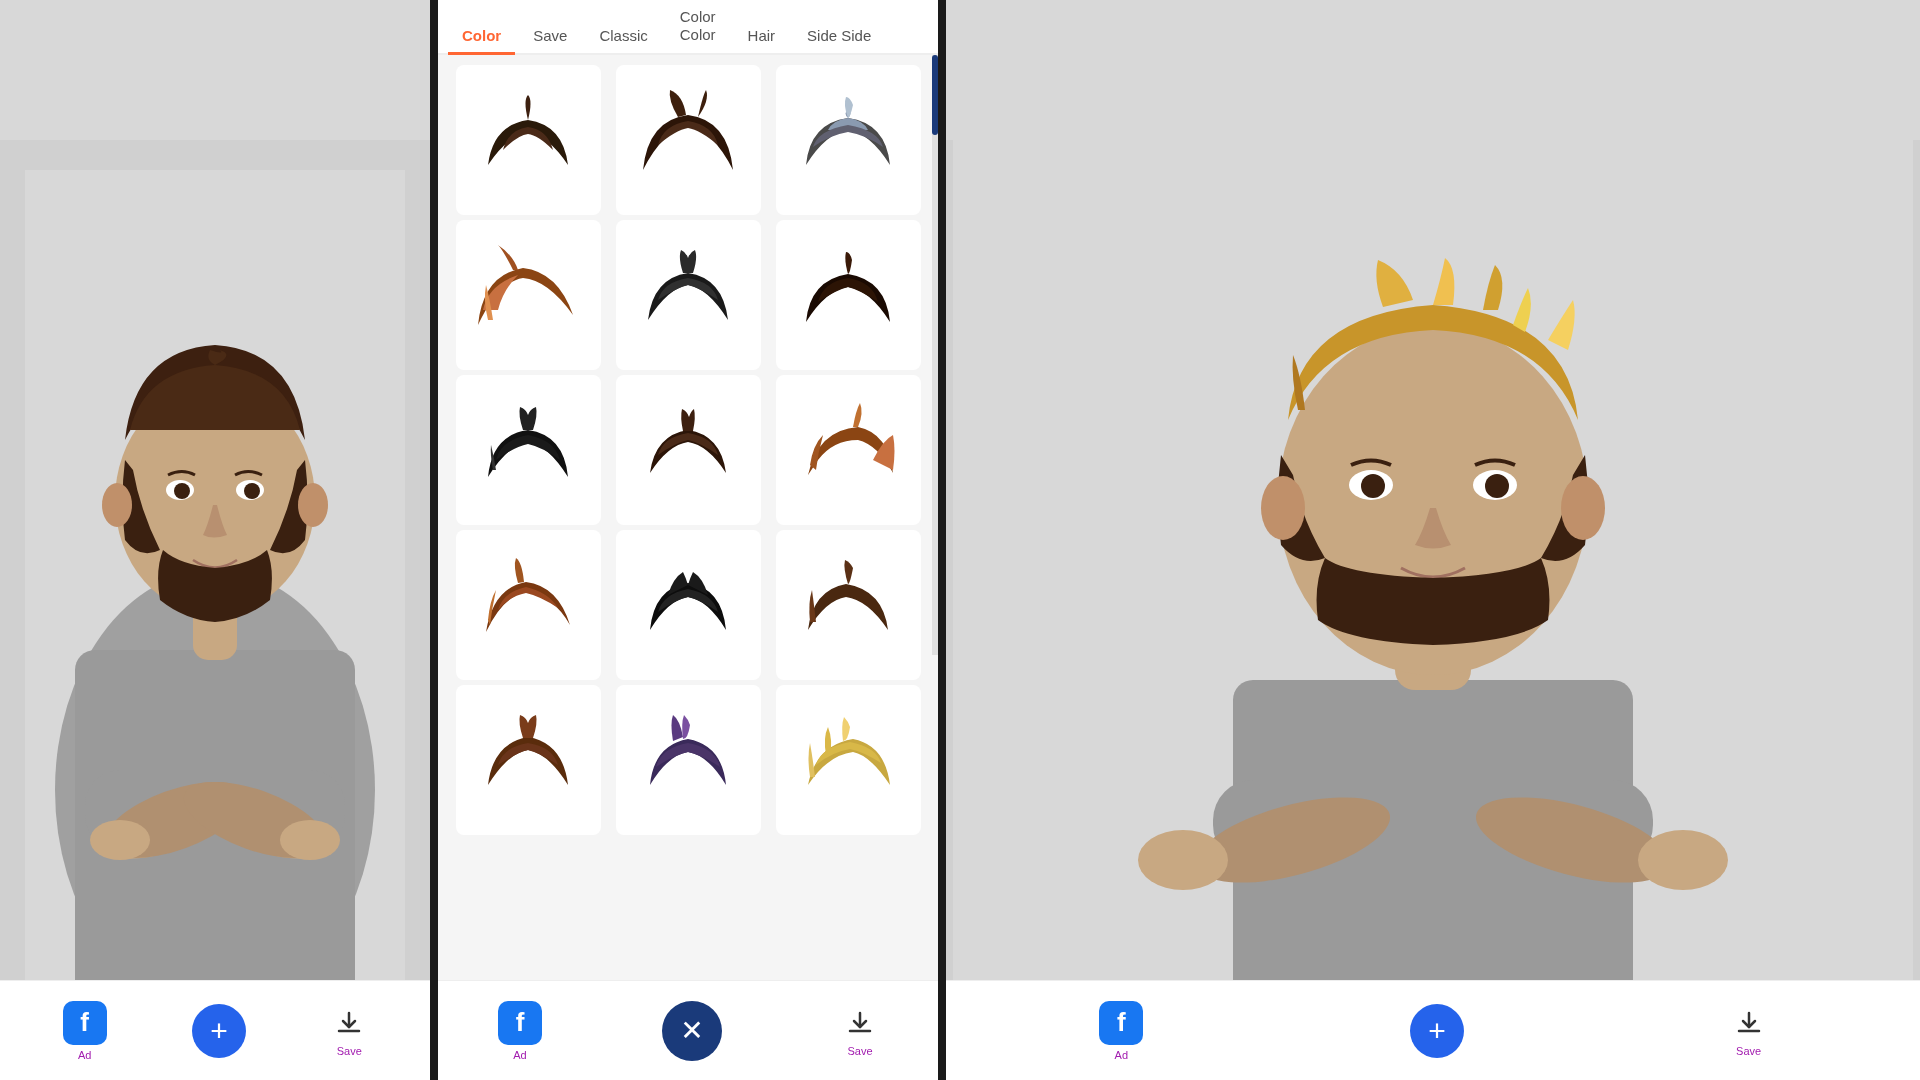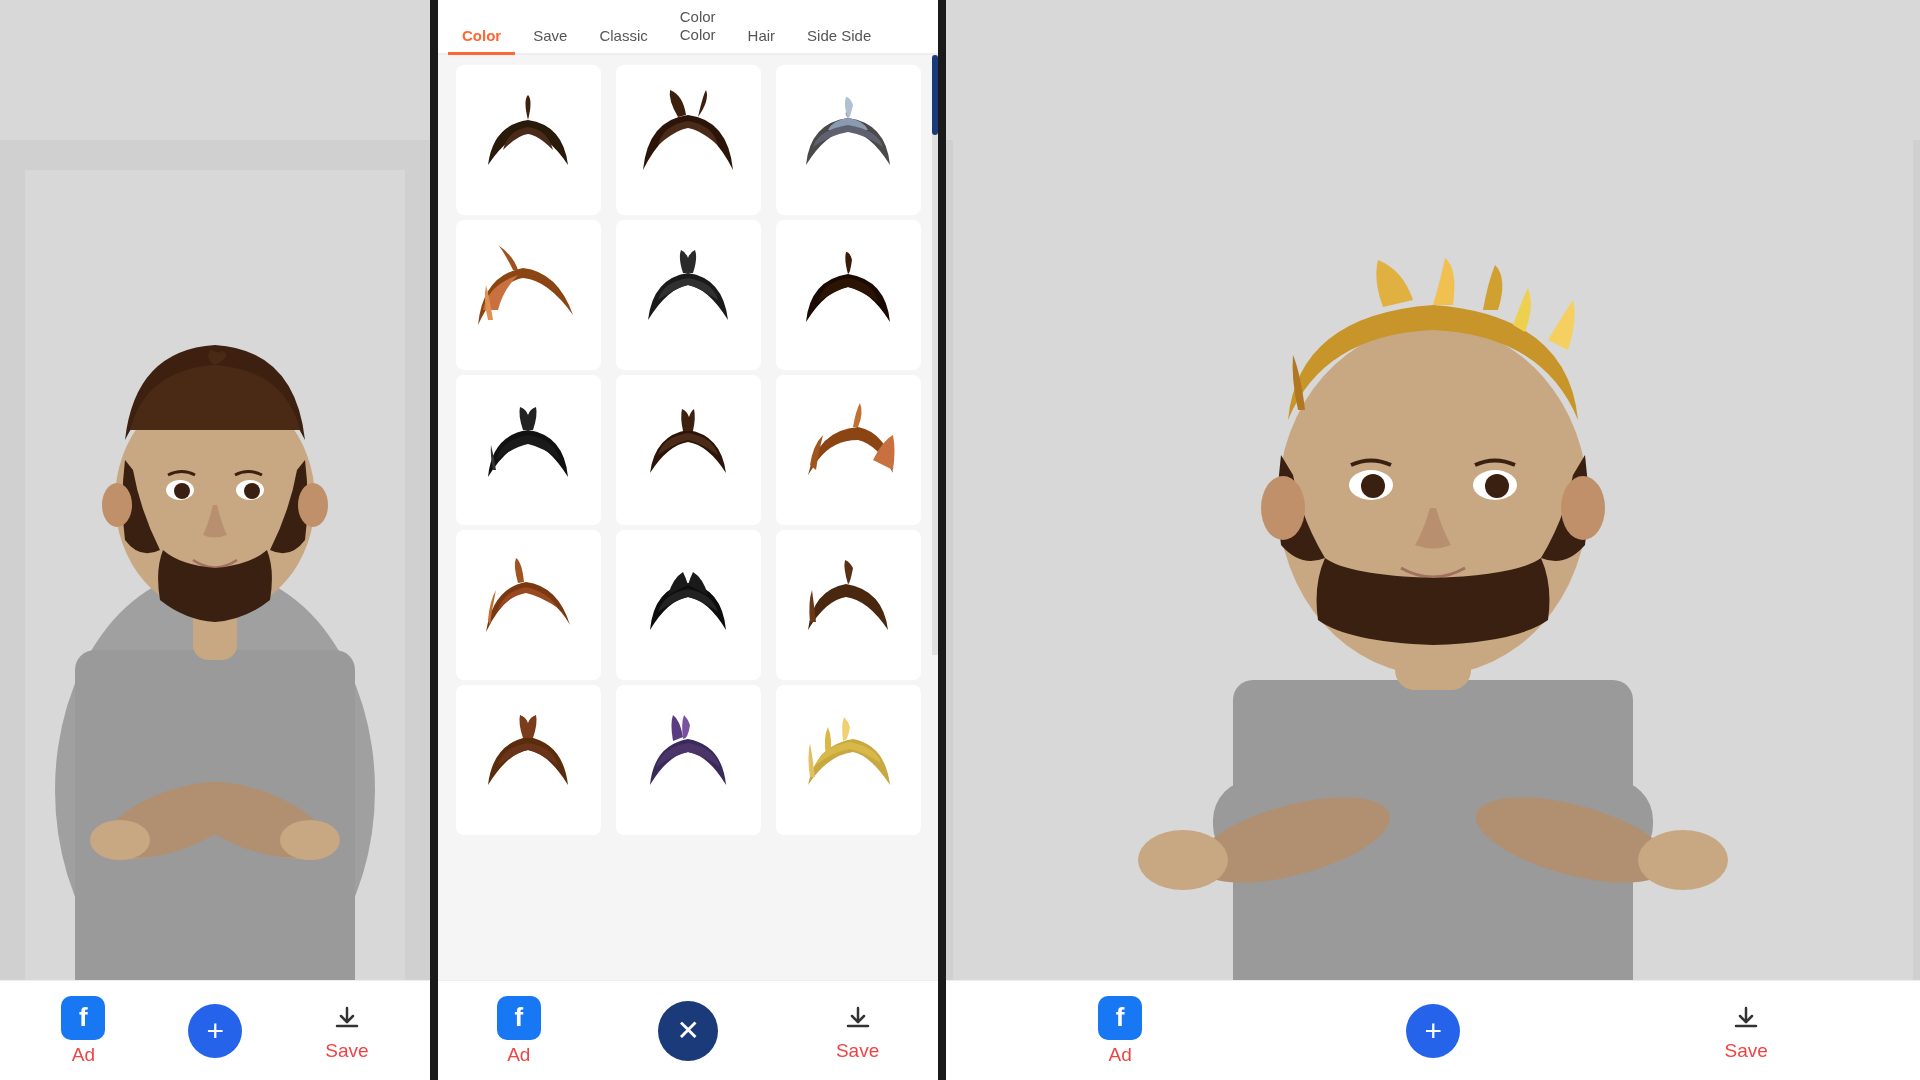--- a/index.html
+++ b/index.html
@@ -57,22 +57,22 @@
       border-top: 1px solid #eee;
     }
     .bottom-btn {
       display: flex;
       flex-direction: column;
       align-items: center;
       gap: 4px;
       cursor: pointer;
     }
     .bottom-btn-label {
-      font-size: 19px;
-      color: #ef4444;
+      font-size: 11px;
+      color: #a21caf;
     }
     .fb-icon {
       width: 44px;
       height: 44px;
       background: #1877F2;
       border-radius: 10px;
       display: flex;
       align-items: center;
       justify-content: center;
       color: white;

